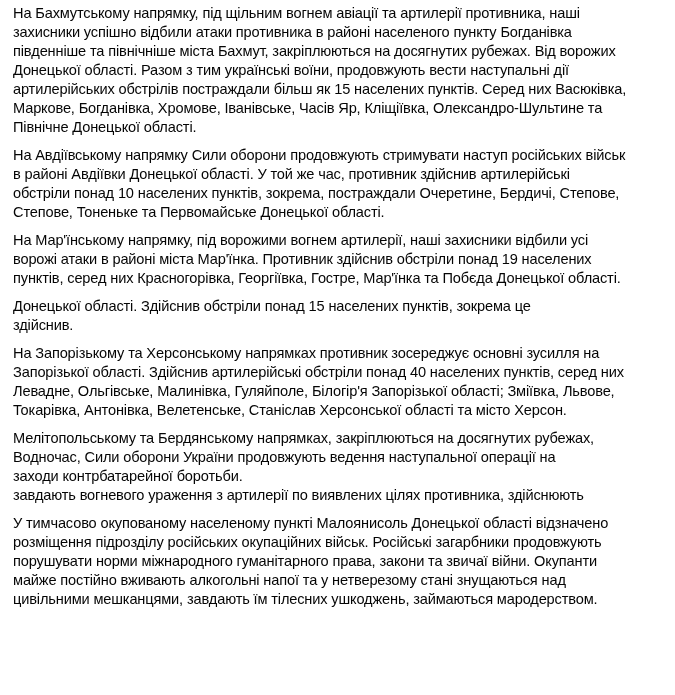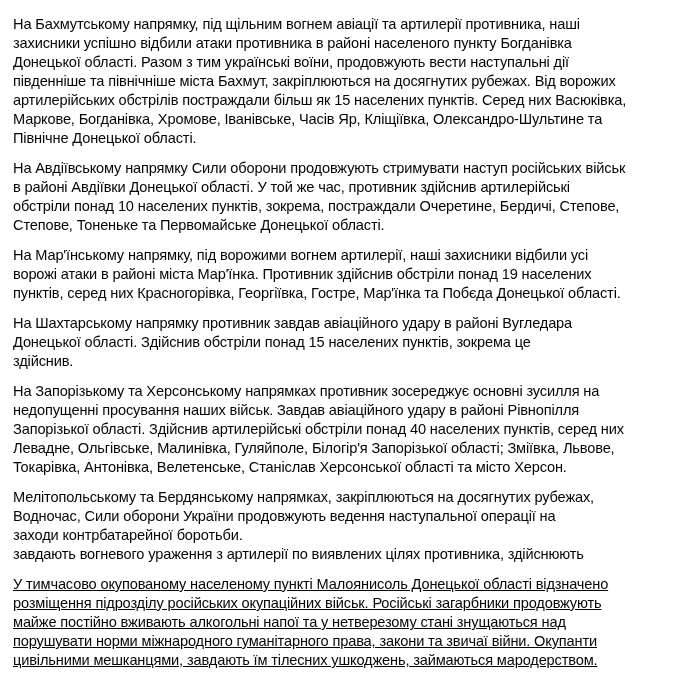--- a/index.html
+++ b/index.html
@@ -16,73 +16,70 @@
       padding: 4px 0 0 13px;
       width: 662px;
       box-sizing: border-box;
       color: #050505;
       font-family: "Liberation Sans", sans-serif;
       font-size: 14.6px;
       line-height: 19px;
       letter-spacing: -0.15px;
     }
     .para {
-      margin: 11px 0 9px 0;
+      margin: 0 0 9px 0;
     }
     .para:last-child {
       margin-bottom: 0;
-      text-decoration: underline;
     }
     .line {
       display: block;
       white-space: nowrap;
     }
   </style>
 </head>
 <body>
 
 <div class="post-text">
   <p class="para">
     <span class="line">На Бахмутському напрямку, під щільним вогнем авіації та артилерії противника, наші</span>
     <span class="line">захисники успішно відбили атаки противника в районі населеного пункту Богданівка</span>
+    <span class="line">південніше та північніше міста Бахмут, закріплюються на досягнутих рубежах. Від ворожих</span>
     <span class="line">Донецької області. Разом з тим українські воїни, продовжують вести наступальні дії</span>
-    <span class="line">південніше та північніше міста Бахмут, закріплюються на досягнутих рубежах. Від ворожих</span>
     <span class="line">артилерійських обстрілів постраждали більш як 15 населених пунктів. Серед них Васюківка,</span>
     <span class="line">Маркове, Богданівка, Хромове, Іванівське, Часів Яр, Кліщіївка, Олександро-Шультине та</span>
     <span class="line">Північне Донецької області.</span>
   </p>
   <p class="para">
     <span class="line">На Авдіївському напрямку Сили оборони продовжують стримувати наступ російських військ</span>
     <span class="line">в районі Авдіївки Донецької області. У той же час, противник здійснив артилерійські</span>
     <span class="line">обстріли понад 10 населених пунктів, зокрема, постраждали Очеретине, Бердичі, Степове,</span>
     <span class="line">Степове, Тоненьке та Первомайське Донецької області.</span>
   </p>
   <p class="para">
     <span class="line">На Мар'їнському напрямку, під ворожими вогнем артилерії, наші захисники відбили усі</span>
     <span class="line">ворожі атаки в районі міста Мар'їнка. Противник здійснив обстріли понад 19 населених</span>
     <span class="line">пунктів, серед них Красногорівка, Георгіївка, Гостре, Мар'їнка та Побєда Донецької області.</span>
   </p>
   <p class="para">
-    <span class="line">На Шахтарському напрямку противник завдав авіаційного удару в районі Вугледара</span>
     <span class="line">Донецької області. Здійснив обстріли понад 15 населених пунктів, зокрема це</span>
     <span class="line">здійснив.</span>
   </p>
   <p class="para">
     <span class="line">На Запорізькому та Херсонському напрямках противник зосереджує основні зусилля на</span>
-    <span class="line">недопущенні просування наших військ. Завдав авіаційного удару в районі Рівнопілля</span>
     <span class="line">Запорізької області. Здійснив артилерійські обстріли понад 40 населених пунктів, серед них</span>
     <span class="line">Левадне, Ольгівське, Малинівка, Гуляйполе, Білогір'я Запорізької області; Зміївка, Львове,</span>
     <span class="line">Токарівка, Антонівка, Велетенське, Станіслав Херсонської області та місто Херсон.</span>
   </p>
   <p class="para">
     <span class="line">Мелітопольському та Бердянському напрямках, закріплюються на досягнутих рубежах,</span>
     <span class="line">Водночас, Сили оборони України продовжують ведення наступальної операції на</span>
     <span class="line">заходи контрбатарейної боротьби.</span>
     <span class="line">завдають вогневого ураження з артилерії по виявлених цілях противника, здійснюють</span>
   </p>
   <p class="para">
     <span class="line">У тимчасово окупованому населеному пункті Малоянисоль Донецької області відзначено</span>
     <span class="line">розміщення підрозділу російських окупаційних військ. Російські загарбники продовжують</span>
+    <span class="line">порушувати норми міжнародного гуманітарного права, закони та звичаї війни. Окупанти</span>
     <span class="line">майже постійно вживають алкогольні напої та у нетверезому стані знущаються над</span>
-    <span class="line">порушувати норми міжнародного гуманітарного права, закони та звичаї війни. Окупанти</span>
     <span class="line">цивільними мешканцями, завдають їм тілесних ушкоджень, займаються мародерством.</span>
   </p>
 </div>
 
 </body></html>

